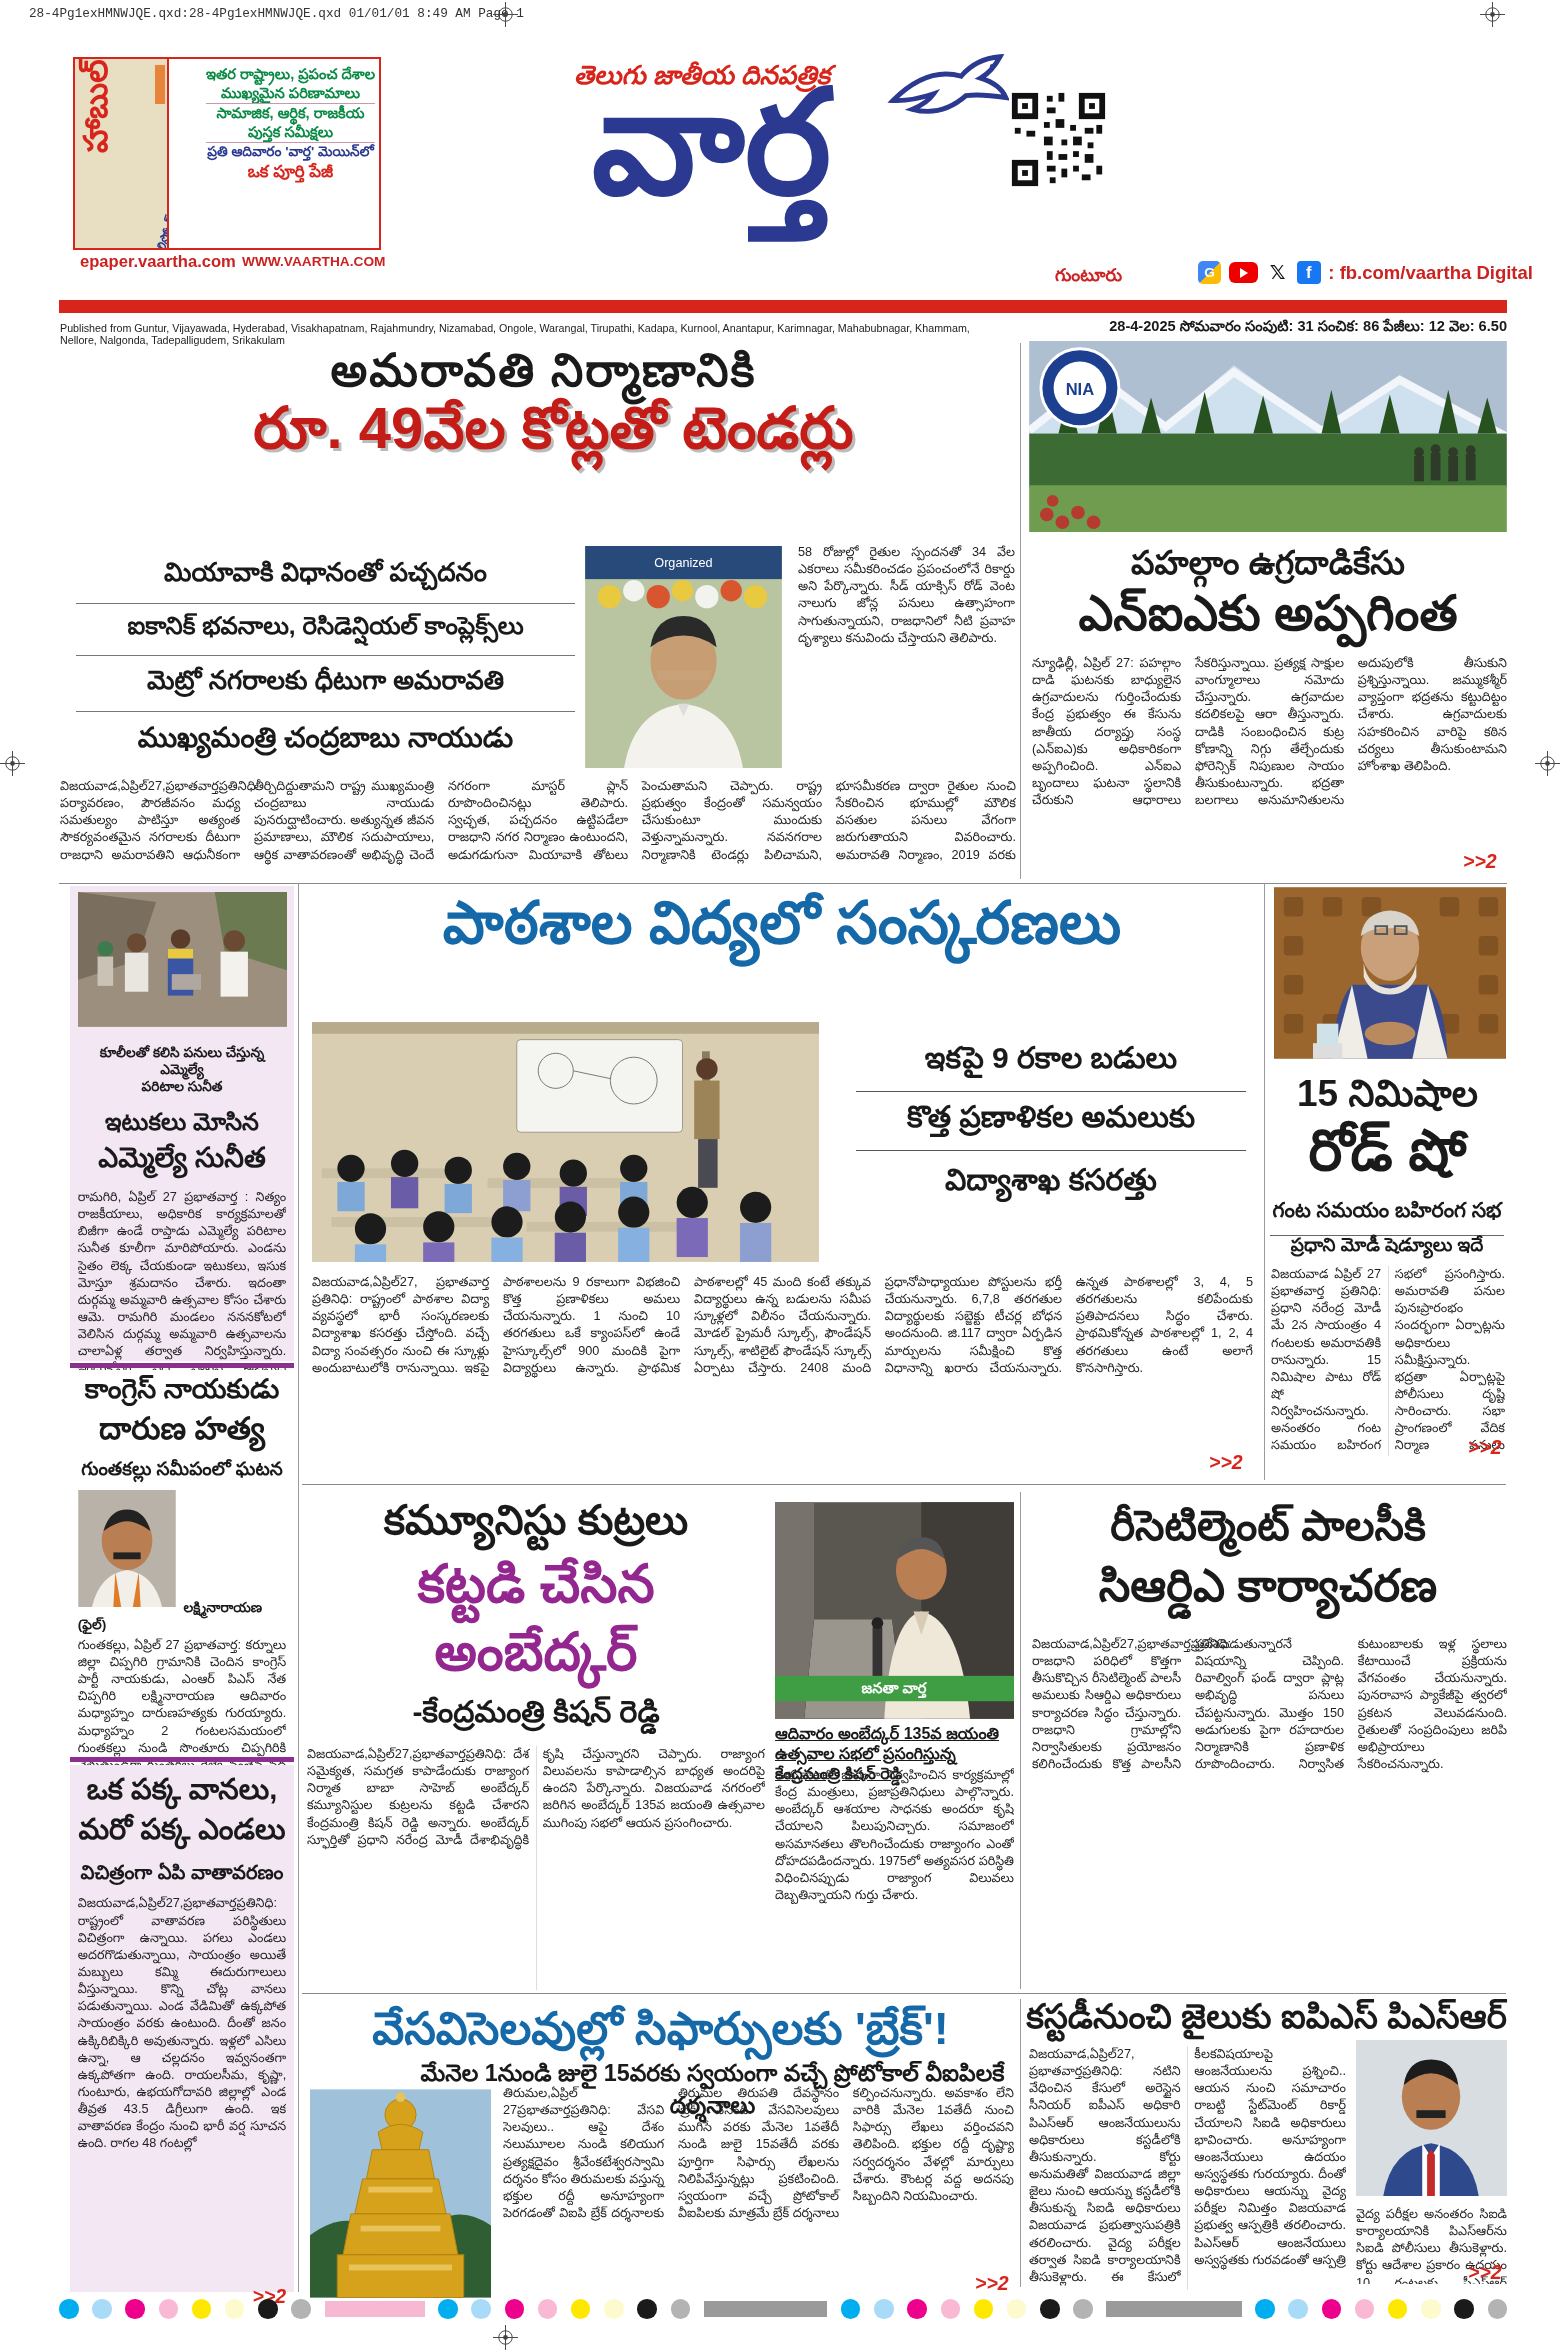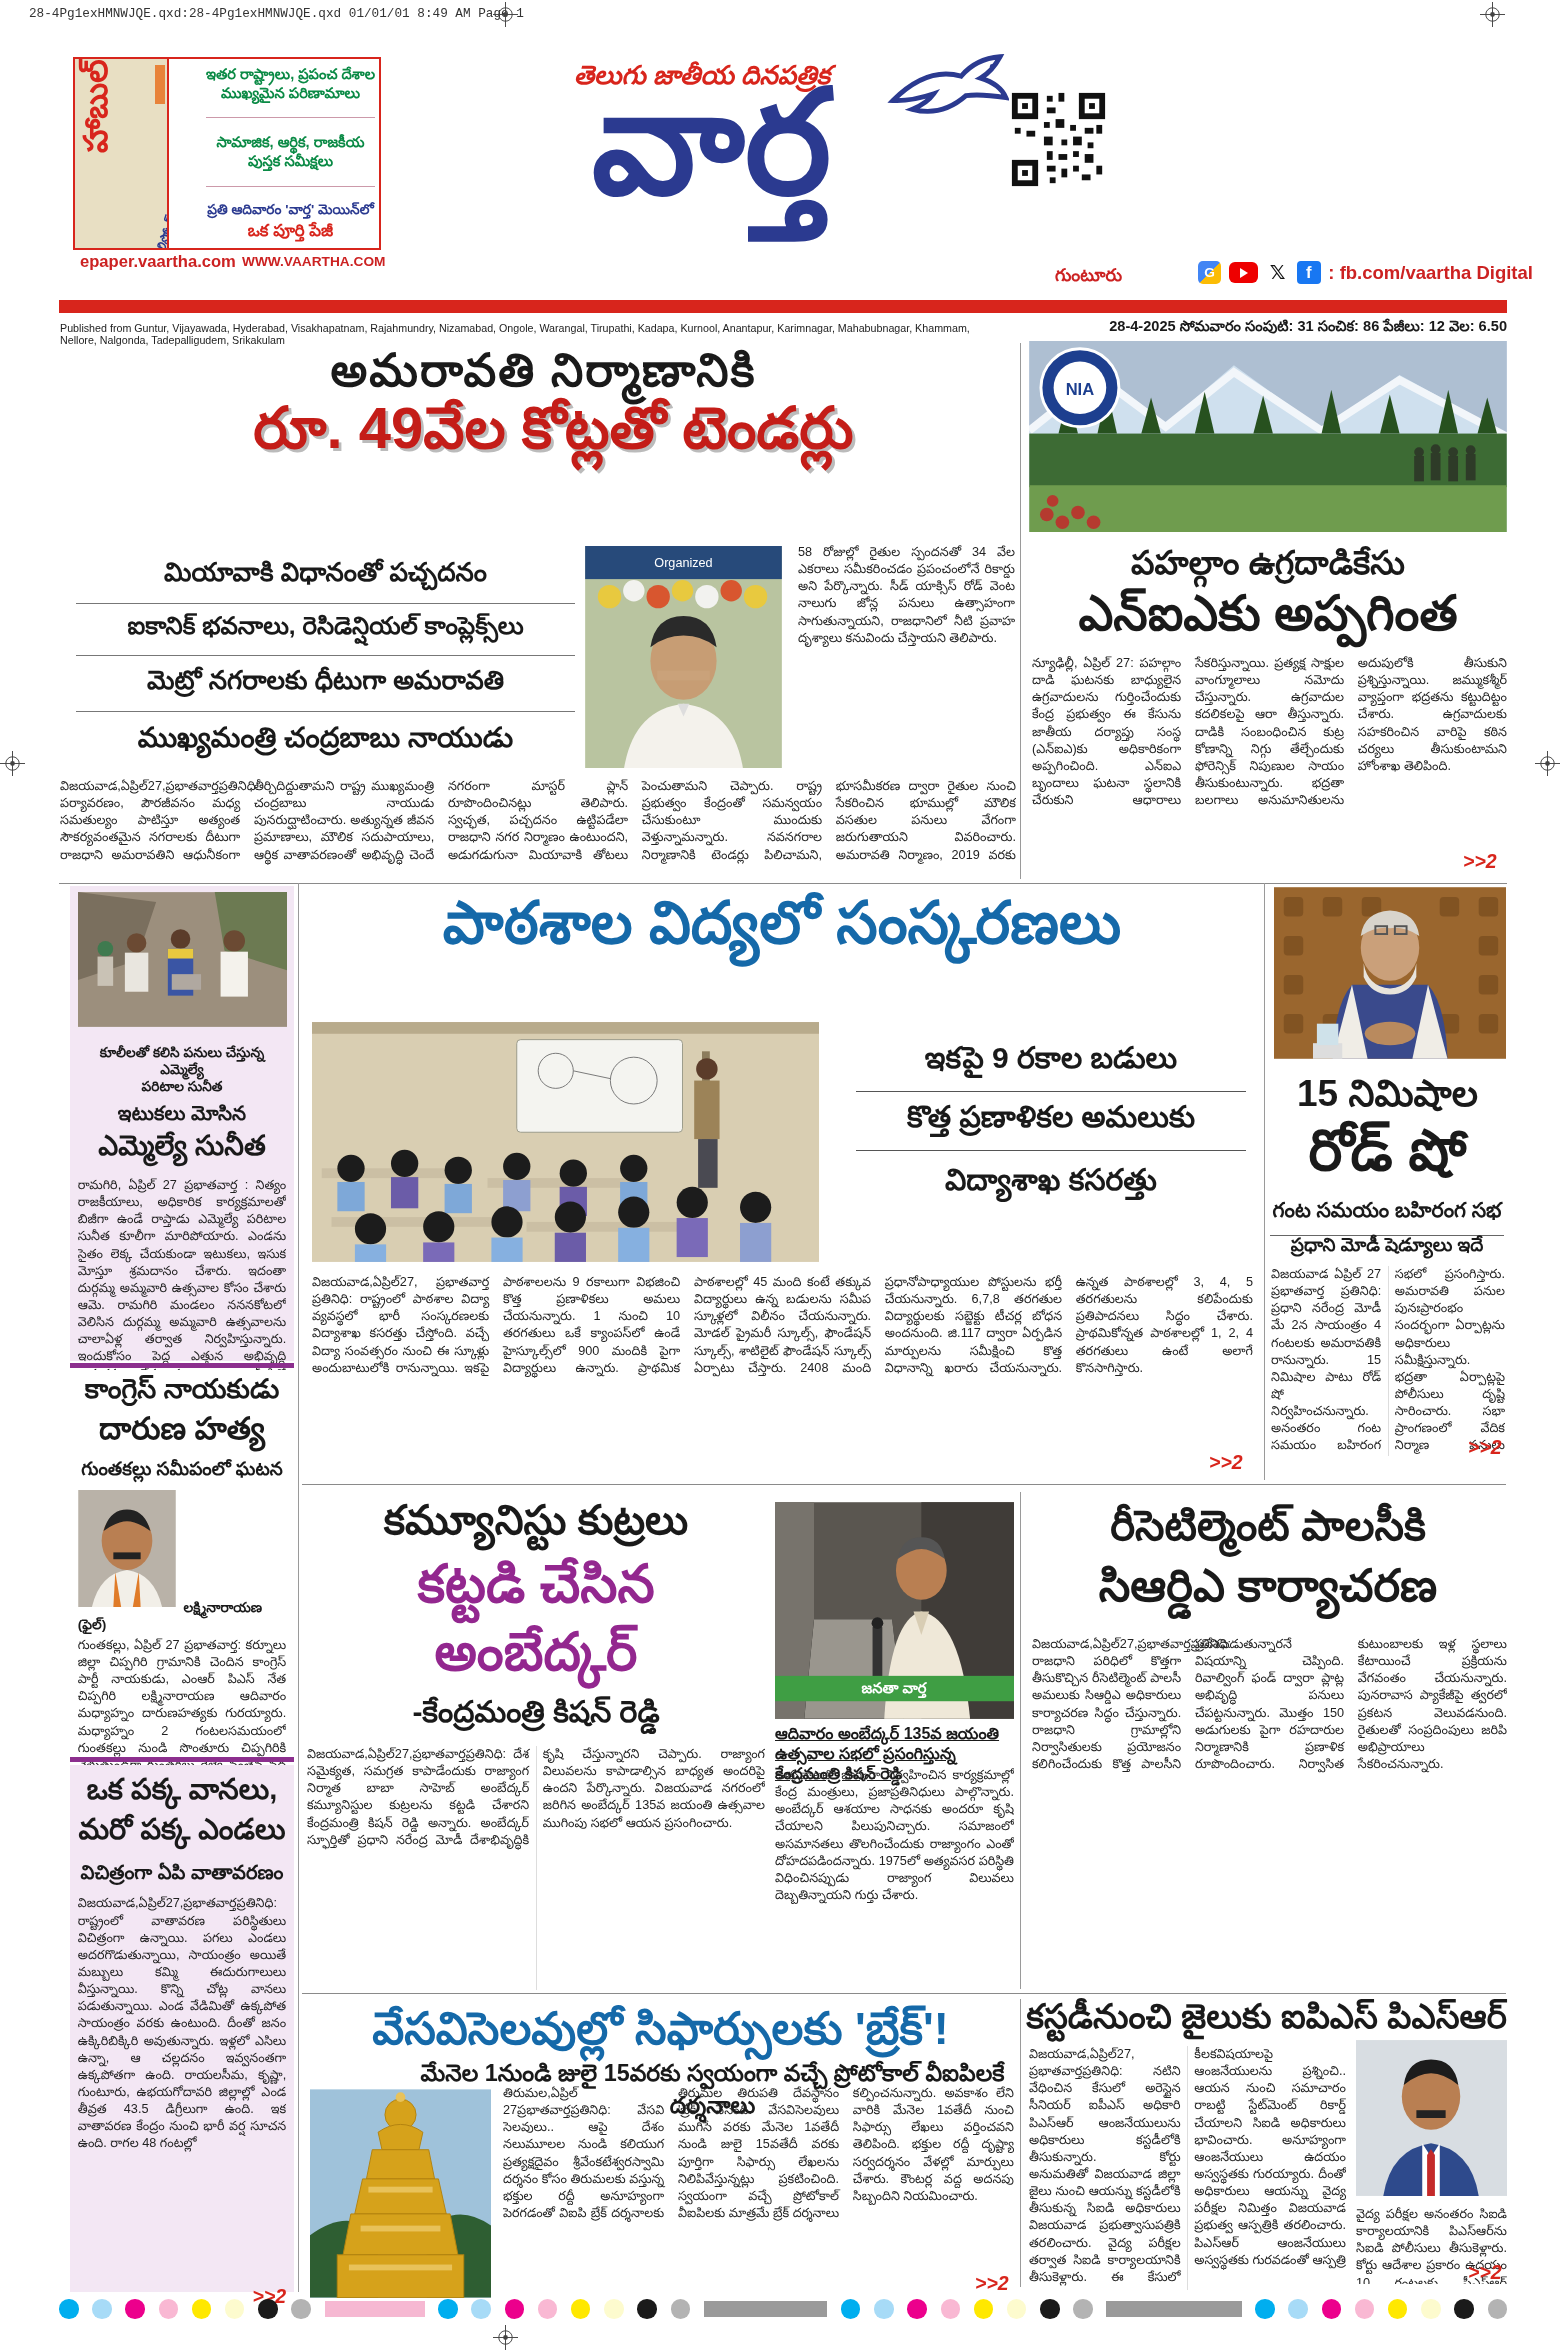--- a/index.html
+++ b/index.html
@@ -60,21 +60,21 @@
       <circle cx="13" cy="13" r="7" fill="none" stroke="#444"></circle>
       <circle cx="13" cy="13" r="2.5" fill="#444"></circle>
     </svg>
 
   <div class="abs" style="left:73px;top:57px;width:304px;height:189px;border:2px solid var(--red);display:flex;">
     <div style="width:92px;background:#e8dfc3;position:relative;overflow:hidden;border-right:2px solid var(--red);">
       <div style="position:absolute;left:2px;top:94px;transform:rotate(-90deg);transform-origin:left top;color:var(--red);font-weight:bold;font-size:33px;white-space:nowrap;">హాబుల్</div>
       <div style="position:absolute;right:2px;top:156px;transform:rotate(-72deg);transform-origin:right top;color:var(--blue);font-style:italic;font-weight:bold;font-size:12.7px;white-space:nowrap;">గత వారంరోజులపై టెలిస్కోప్</div>
       <div style="position:absolute;right:2px;top:5.9px;width:9.8px;height:39px;background:#e8833a;"></div>
     </div>
-    <div style="flex:1;padding:5.9px 3.9px;display:flex;flex-direction:column;justify-content:space-between;margin-left:33px;">
+    <div style="flex:1;padding:5.9px 3.9px;display:flex;flex-direction:column;justify-content:flex-start;margin-left:33px;">
       <div class="c" style="color:var(--green);font-weight:bold;font-size:14.6px;line-height:1.3;">
         <span>ఇతర రాష్ట్రాలు, ప్రపంచ దేశాల</span><br>
         <span>ముఖ్యమైన పరిణామాలు</span>
       </div>
       <div style="border-top:1px solid #c9a;"></div>
       <div class="c" style="color:var(--green);font-weight:bold;font-size:14.6px;line-height:1.3;">
         <span>సామాజిక, ఆర్థిక, రాజకీయ</span><br>
         <span>పుస్తక సమీక్షలు</span>
       </div>
       <div style="border-top:1px solid #c9a;"></div>
@@ -242,21 +242,21 @@
         <rect x="92" y="58" width="26" height="10" fill="#e8c93f"></rect>
         <circle cx="160" cy="50" r="11" fill="#6b4a33"></circle>
           <rect x="146" y="61" width="28" height="46" fill="#f4f2ec"></rect>
         <rect x="96" y="84" width="30" height="16" fill="#b0a8a0"></rect>
         <circle cx="28" cy="58" r="8" fill="#3f7a4f"></circle>
           <rect x="20" y="66" width="16" height="30" fill="#c9c2b5"></rect>
       </g>
     </svg>
     <div class="c cap" style="margin-top:17px;">కూలీలతో కలిసి పనులు చేస్తున్న ఎమ్మెల్యే</div>
     <div class="c cap">పరిటాల సునీత</div>
-    <div class="c b" style="font-size:20px;margin-top:7px;">ఇటుకలు మోసిన</div>
+    <div class="c b" style="font-size:24px;margin-top:13px;">ఇటుకలు మోసిన</div>
     <div class="c b" style="font-size:28px;">ఎమ్మెల్యే సునీత</div>
     <div class="body-txt j" style="margin-top:7.8px;height:195px;overflow:hidden;">రామగిరి, ఏప్రిల్ 27 ప్రభాతవార్త : నిత్యం రాజకీయాలు, అధికారిక కార్యక్రమాలతో బిజీగా ఉండే రాప్తాడు ఎమ్మెల్యే పరిటాల సునీత కూలీగా మారిపోయారు. ఎండను సైతం లెక్క చేయకుండా ఇటుకలు, ఇసుక మోస్తూ శ్రమదానం చేశారు. ఇదంతా దుర్గమ్మ అమ్మవారి ఉత్సవాల కోసం చేశారు ఆమె. రామగిరి మండలం నననకోటలో వెలిసిన దుర్గమ్మ అమ్మవారి ఉత్సవాలను చాలాఏళ్ల తర్వాత నిర్వహిస్తున్నారు. ఇందుకోసం పెద్ద ఎత్తున అభివృద్ధి కార్యక్రమాలుచేపట్టారు. వీటిలో పంచాయతీవాసులుస్వచ్ఛందంగా పాల్గొంటూ</div>
     <div class="more" style="text-align:right;">&gt;&gt;2</div>
   </div>
 
   <div class="abs" style="left:70px;top:1363px;width:224px;height:4.9px;background:var(--purple);"></div>
 
   <div class="abs" style="left:70px;top:1370px;width:224px;height:385px;background:#fff;padding:3.9px 7.8px;box-sizing:border-box;">
     <div class="c b" style="font-size:27px;">కాంగ్రెస్ నాయకుడు</div>
     <div class="c b" style="font-size:31px;">దారుణ హత్య</div>

